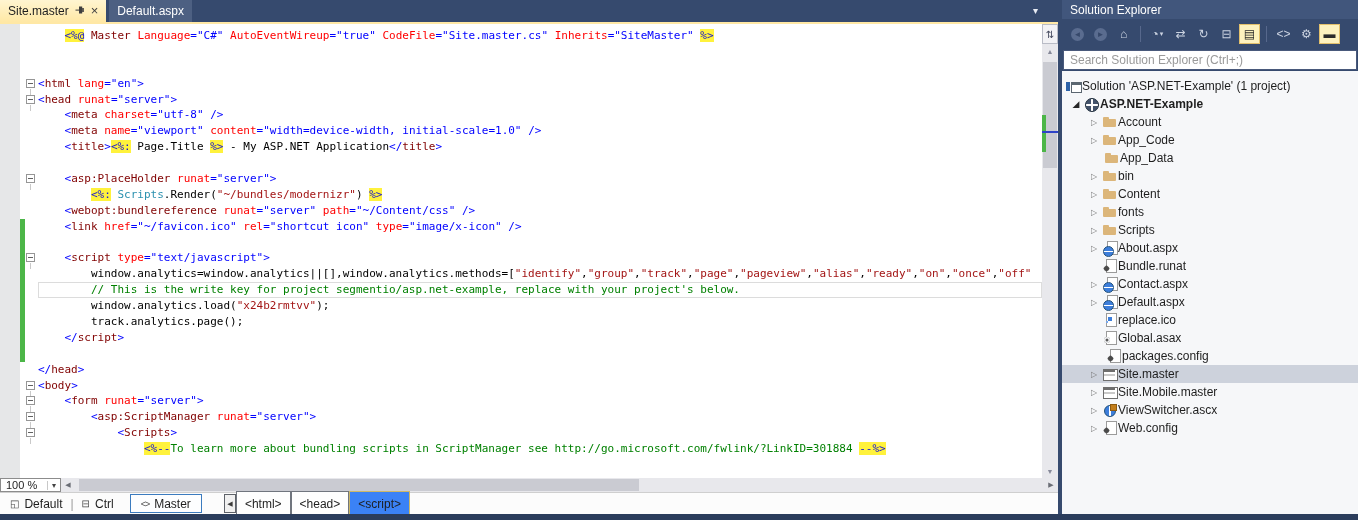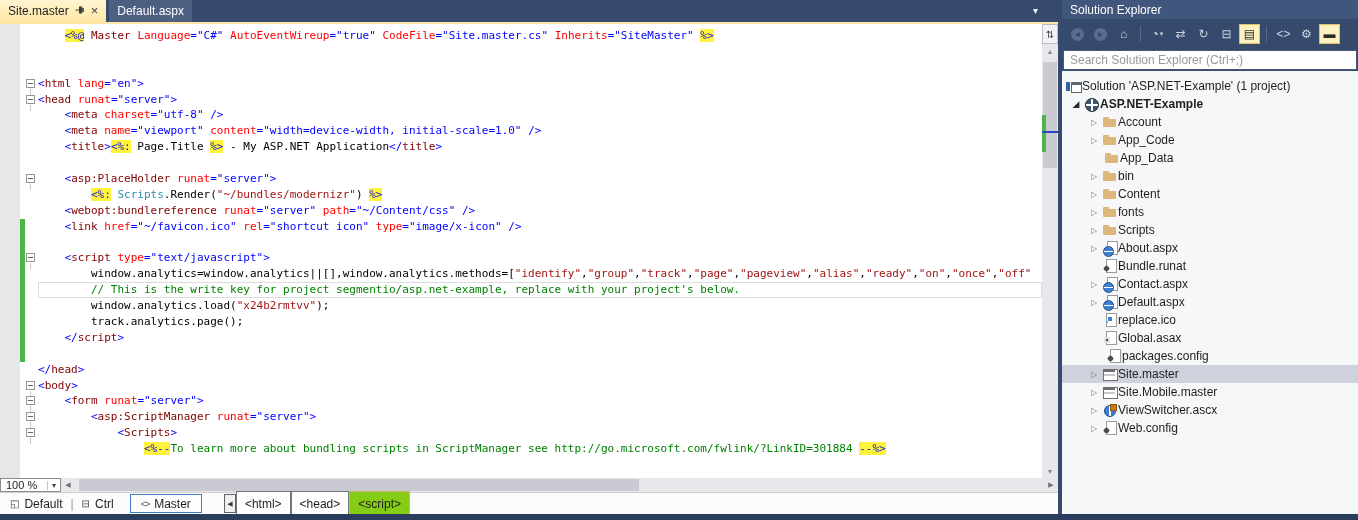--- a/index.html
+++ b/index.html
@@ -66,21 +66,21 @@
   .vb-btn{display:flex;align-items:center;gap:5px;padding:0 6px}
   .vb-ico{font-size:10px;color:#4A4A4A}
   .vb-sep{color:#9A9A9A;margin:0 2px}
   .source-btn{border:1px solid #3B7BBF;background:#FDFEFF;height:19px;margin-left:10px;padding:0 10px;
      display:flex;align-items:center;gap:5px}
   .src-ico{font-size:9px;color:#4A4A4A;letter-spacing:-1px}
   .bc-back{width:12px;height:19px;border:1px solid #5E6269;background:#F0F0F0;display:flex;align-items:center;justify-content:center;
      font-size:7px;color:#3A3A3A;margin-left:22px}
   .bc{height:26px;border:1px solid #70757E;background:#FEFEFE;padding:4px 8px;
      display:flex;align-items:center;font-size:12px;color:#1E1E1E}
-  .bc.active{background:#84cc16;border-color:#CDB868}
+  .bc.active{background:#3b82f6;border-color:#CDB868}
 
   
   .status-strip{position:absolute;left:0;top:514px;width:1358px;height:6px;background:#2B3D5C}
 
   
   .sepanel{position:absolute;left:1062px;top:0;width:296px;height:514px;background:#15803d}
   .se-title{height:19px;background:#41567C;color:#FFFFFF;font-size:12px;display:flex;align-items:center;padding-left:8px}
   .se-toolbar{height:30px;background:#364A6E;display:flex;align-items:center;padding-left:5px;gap:2px}
   .tbtn{height:20px;min-width:21px;display:flex;align-items:center;justify-content:center;color:#CBD3E1;font-size:12px;gap:1px}
   .tbtn .circ{width:13px;height:13px;border-radius:50%;background:#5A6C8F;color:#36486A;font-size:8px;

